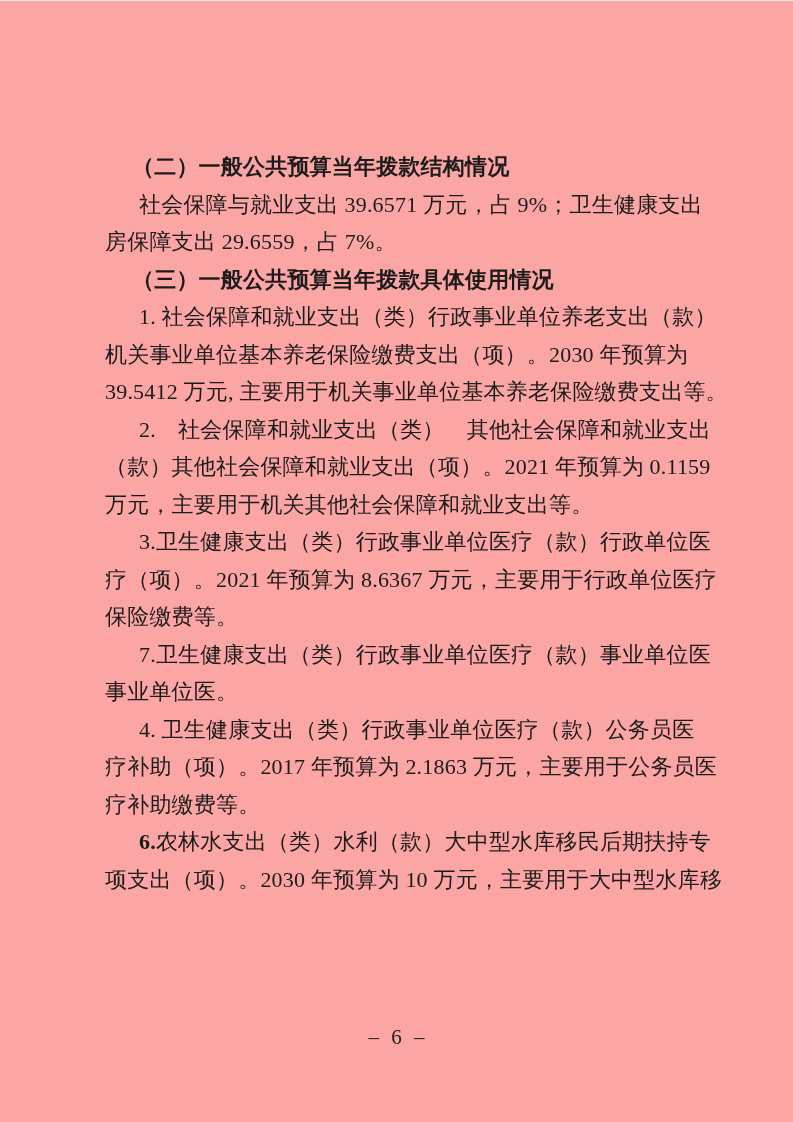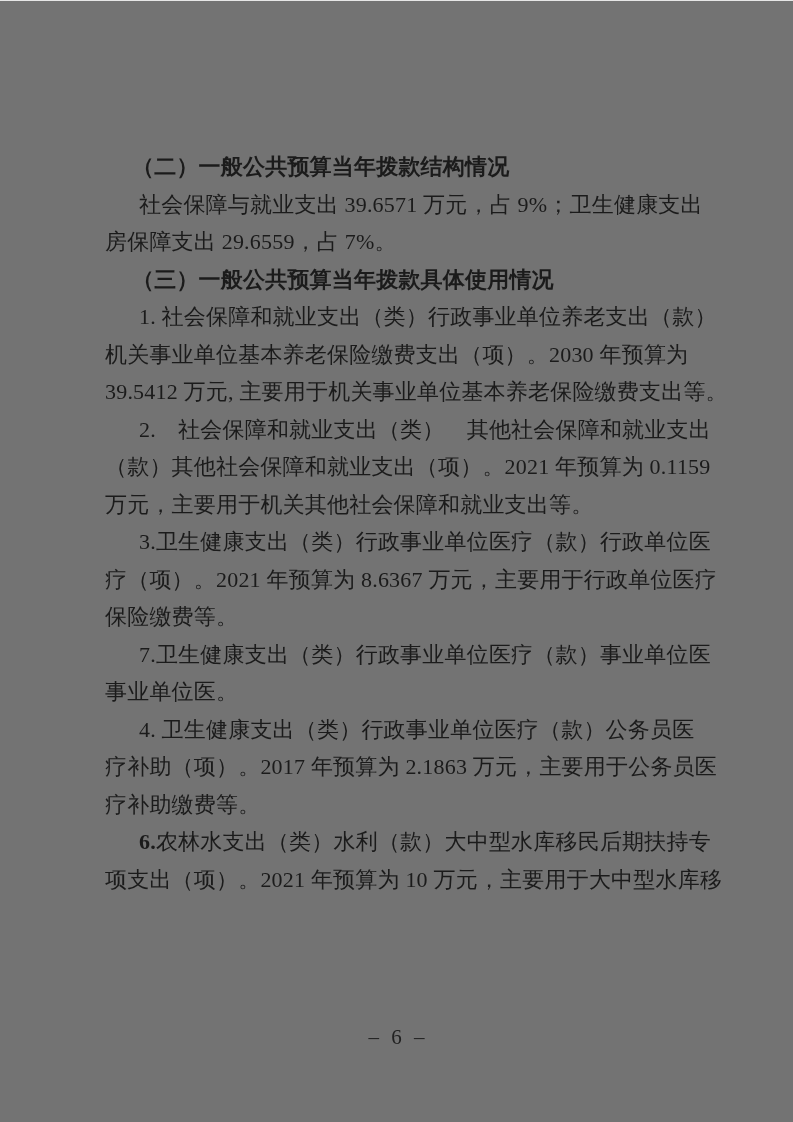--- a/index.html
+++ b/index.html
@@ -4,21 +4,21 @@
 <style>
   html, body {
     margin: 0;
     padding: 0;
     background: #ffffff;
   }
   .page {
     position: relative;
     width: 793px;
     height: 1122px;
-    background: #737373;
+    background: #fca5a5;
     overflow: hidden;
     font-family: "Liberation Serif", "DejaVu Serif", serif;
     color: #1b1b1b;
   }
   .top-edge {
     position: absolute;
     top: 0;
     left: 0;
     width: 100%;
     height: 1px;
@@ -79,16 +79,16 @@
       <div class="line">万元，主要用于机关其他社会保障和就业支出等。</div>
       <div class="line first">3.卫生健康支出（类）行政事业单位医疗（款）行政单位医</div>
       <div class="line">疗（项）。2021 年预算为 8.6367 万元，主要用于行政单位医疗</div>
       <div class="line">保险缴费等。</div>
       <div class="line first">7.卫生健康支出（类）行政事业单位医疗（款）事业单位医</div>
       <div class="line">事业单位医。</div>
       <div class="line first">4. 卫生健康支出（类）行政事业单位医疗（款）公务员医</div>
       <div class="line">疗补助（项）。2017 年预算为 2.1863 万元，主要用于公务员医</div>
       <div class="line">疗补助缴费等。</div>
       <div class="line first"><span class="b">6.</span><span>农林水支出（类）水利（款）大中型水库移民后期扶持专</span></div>
-      <div class="line">项支出（项）。2021 年预算为 10 万元，主要用于大中型水库移</div>
+      <div class="line">项支出（项）。2030 年预算为 10 万元，主要用于大中型水库移</div>
     </div>
   <div class="footer">– 6 –</div>
 </div>
 
 </body></html>

